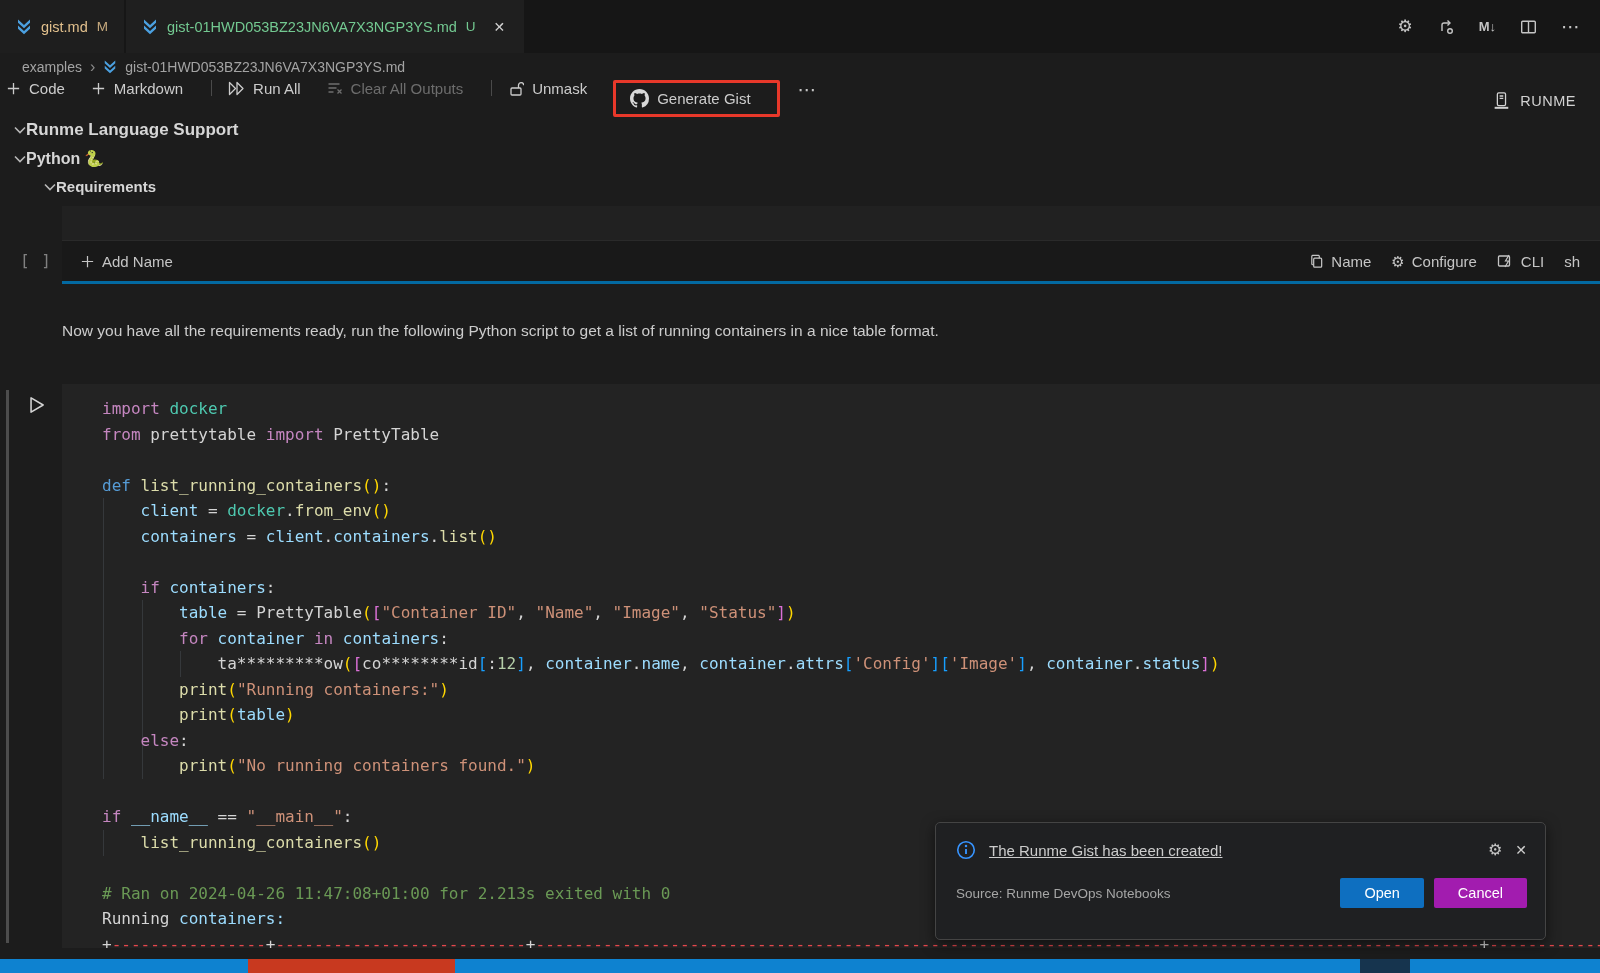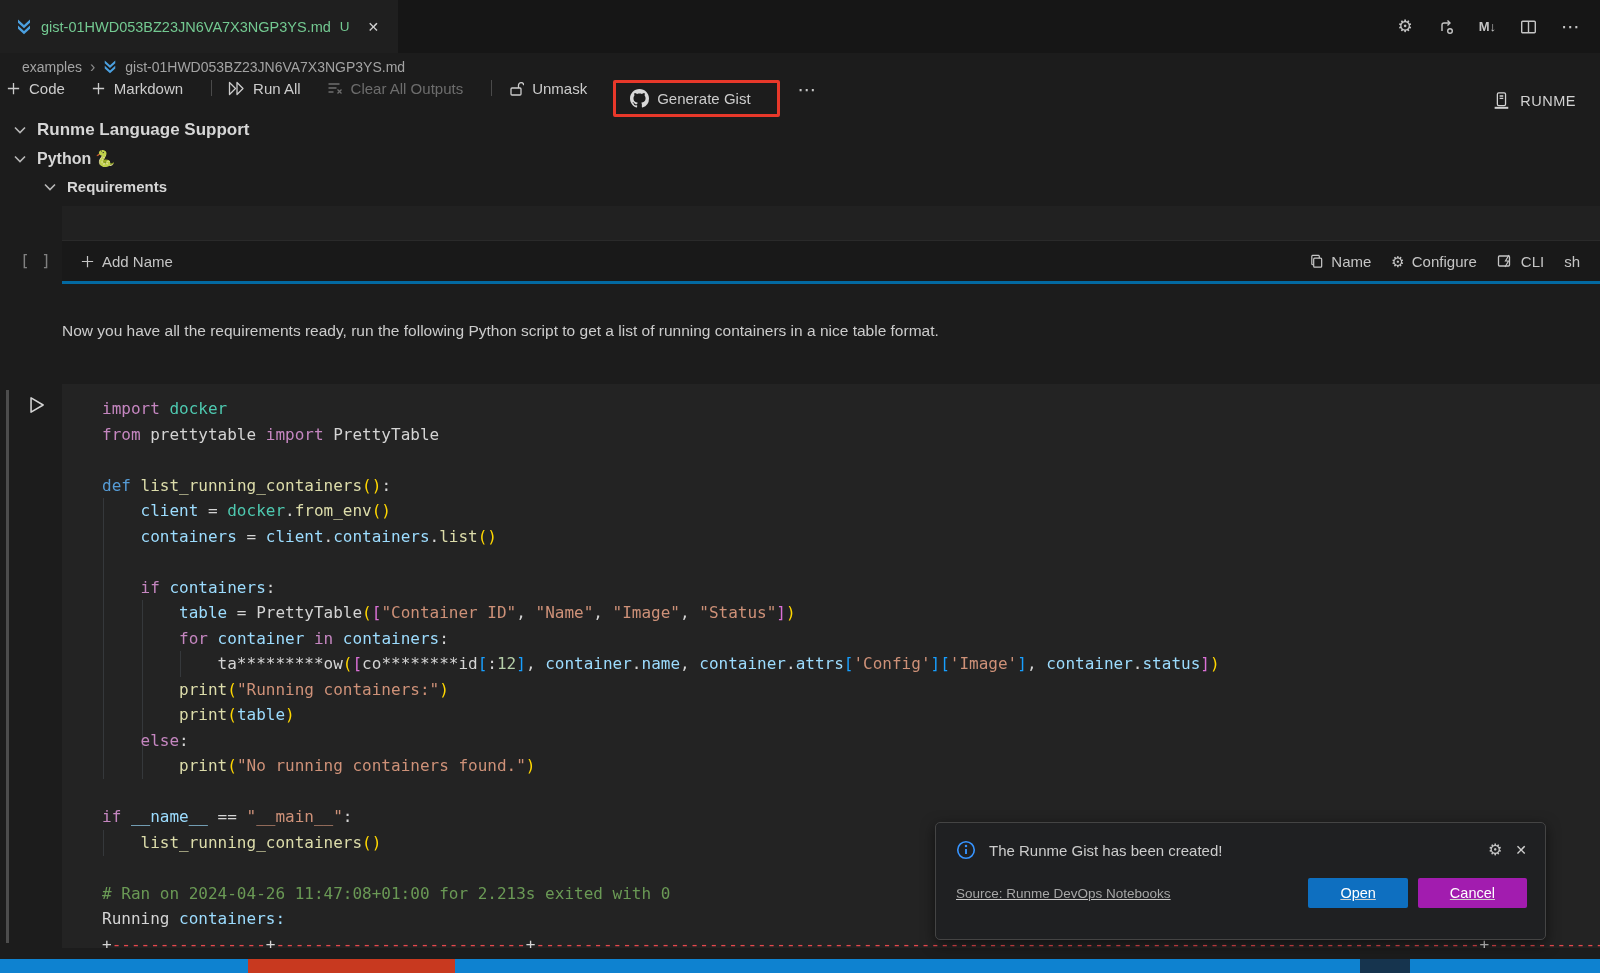--- a/index.html
+++ b/index.html
@@ -27,21 +27,21 @@
 
   
   .nbtoolbar{position:absolute;top:80px;left:0;height:42px;display:flex;align-items:flex-start;padding-left:6px;font-size:15px;color:#ccc;}
   .tb-item{display:flex;align-items:center;gap:8px;margin-right:26px;cursor:pointer;white-space:nowrap;}
   .tb-item.disabled{color:#6d6d6d;cursor:default;}
   .tb-sep{width:1px;height:16px;background:#4a4a4a;margin:0 16px 0 2px;}
   .redbox{border:3px solid #E8382A;border-radius:2px;padding:6px 14px;display:flex;align-items:center;gap:9px;margin-right:14px;}
   .runme-brand{position:absolute;top:80px;right:24px;height:42px;display:flex;align-items:center;gap:9px;font-size:14.5px;letter-spacing:.5px;color:#d2d2d2;}
 
   
-  .heading{position:absolute;display:flex;align-items:center;gap:11px;color:#d6d6d6;font-weight:600;}
+  .heading{position:absolute;display:flex;align-items:center;color:#d6d6d6;font-weight:600;}
   .h-1{left:14px;top:120px;font-size:17px;}
   .h-2{left:14px;top:149px;font-size:16px;}
   .h-3{left:44px;top:178px;font-size:15px;}
 
   
   .prev-strip{position:absolute;left:62px;top:206px;right:0;height:34px;background:#212121;}
   .cellbar{position:absolute;left:62px;top:240px;right:0;height:44px;background:#191919;border-top:1px solid #2a2a2a;border-bottom:3px solid #0369a1;display:flex;align-items:center;padding:0 20px 0 18px;font-size:15px;color:#c5c5c5;box-sizing:border-box;}
   .cellbar-right{margin-left:auto;display:flex;align-items:center;gap:20px;}
   .cb-item{display:flex;align-items:center;gap:7px;cursor:pointer;}
   .exec-marker{position:absolute;left:20px;top:251px;font-family:"DejaVu Sans Mono",monospace;font-size:16px;color:#808080;letter-spacing:1px;}
@@ -59,38 +59,50 @@
   .tok-kw{color:#C586C0}.tok-def{color:#569CD6}.tok-fn{color:#DCDCAA}
   .tok-cls{color:#4EC9B0}.tok-var{color:#9CDCFE}.tok-txt{color:#D4D4D4}
   .tok-str{color:#CE9178}.tok-num{color:#B5CEA8}.tok-cmt{color:#6A9955}
   .tok-b1{color:#FFD700}.tok-b2{color:#DA70D6}.tok-b3{color:#179FFF}
   .tok-op{color:#D4D4D4}
   .tok-red{color:#E5484D;text-decoration:underline;text-decoration-color:#E5484D;text-decoration-style:dashed;}
 
   
   .toast{position:absolute;left:935px;top:822px;width:611px;height:118px;background:#1f2022;border:1px solid #444;border-radius:5px;box-shadow:0 4px 14px rgba(0,0,0,.55);box-sizing:border-box;}
   .toast-row1{display:flex;align-items:center;gap:13px;padding:17px 18px 10px 20px;}
-  .toast-msg{font-size:15px;color:#cccccc;flex:1;}
-  .toast-row2{display:flex;align-items:center;padding:8px 18px 0 20px;text-decoration:underline;}
+  .toast-msg{font-size:15px;color:#cccccc;flex:1;text-decoration:underline;}
+  .toast-row2{display:flex;align-items:center;padding:8px 18px 0 20px;}
   .toast-src{font-size:13.5px;color:#a6a6a6;}
   .toast-btns{margin-left:auto;display:flex;gap:10px;}
-  .btn{height:30px;display:flex;align-items:center;justify-content:center;font-size:14.5px;color:#fff;border-radius:2px;cursor:pointer;padding:0 32px;}
+  .btn{height:30px;display:flex;align-items:center;justify-content:center;font-size:14.5px;color:#fff;border-radius:2px;cursor:pointer;padding:0 24px;}
   .btn-primary{background:#0E6FC0;}
   .btn-secondary{background:#a21caf;}
   .toast-close{color:#cfcfcf;font-size:14px;cursor:pointer;}
 
   
   .statusbar{position:absolute;left:0;right:0;bottom:0;height:14px;background:#0E82D0;}
   .sb-red{position:absolute;left:248px;top:0;width:207px;height:14px;background:#C8391F;}
   .sb-navy{position:absolute;left:1360px;top:0;width:50px;height:14px;background:#16344E;}
 </style>
 </head>
 <body>
 
 <div class="tabbar">
+  <div class="tab inactive">
+    <span>
+      <svg width="16" height="17" viewBox="0 0 16 17">
+          <g fill="#4BA0E0">
+            <polygon points="2,1.5 8,7 14,1.5 14,4.8 8,10.2 2,4.8"></polygon>
+            <polygon points="2,7.5 8,13 14,7.5 14,10.8 8,16.2 2,10.8"></polygon>
+          </g>
+        </svg>
+    </span>
+    <span class="tab-label lbl-modified">gist.md</span>
+    <span class="badge-modified">M</span>
+  </div>
   <div class="tab">
     <span>
       <svg width="16" height="17" viewBox="0 0 16 17">
           <g fill="#4BA0E0">
             <polygon points="2,1.5 8,7 14,1.5 14,4.8 8,10.2 2,4.8"></polygon>
             <polygon points="2,7.5 8,13 14,7.5 14,10.8 8,16.2 2,10.8"></polygon>
           </g>
         </svg>
     </span>
     <span class="tab-label lbl-untracked">gist-01HWD053BZ23JN6VA7X3NGP3YS.md</span>

